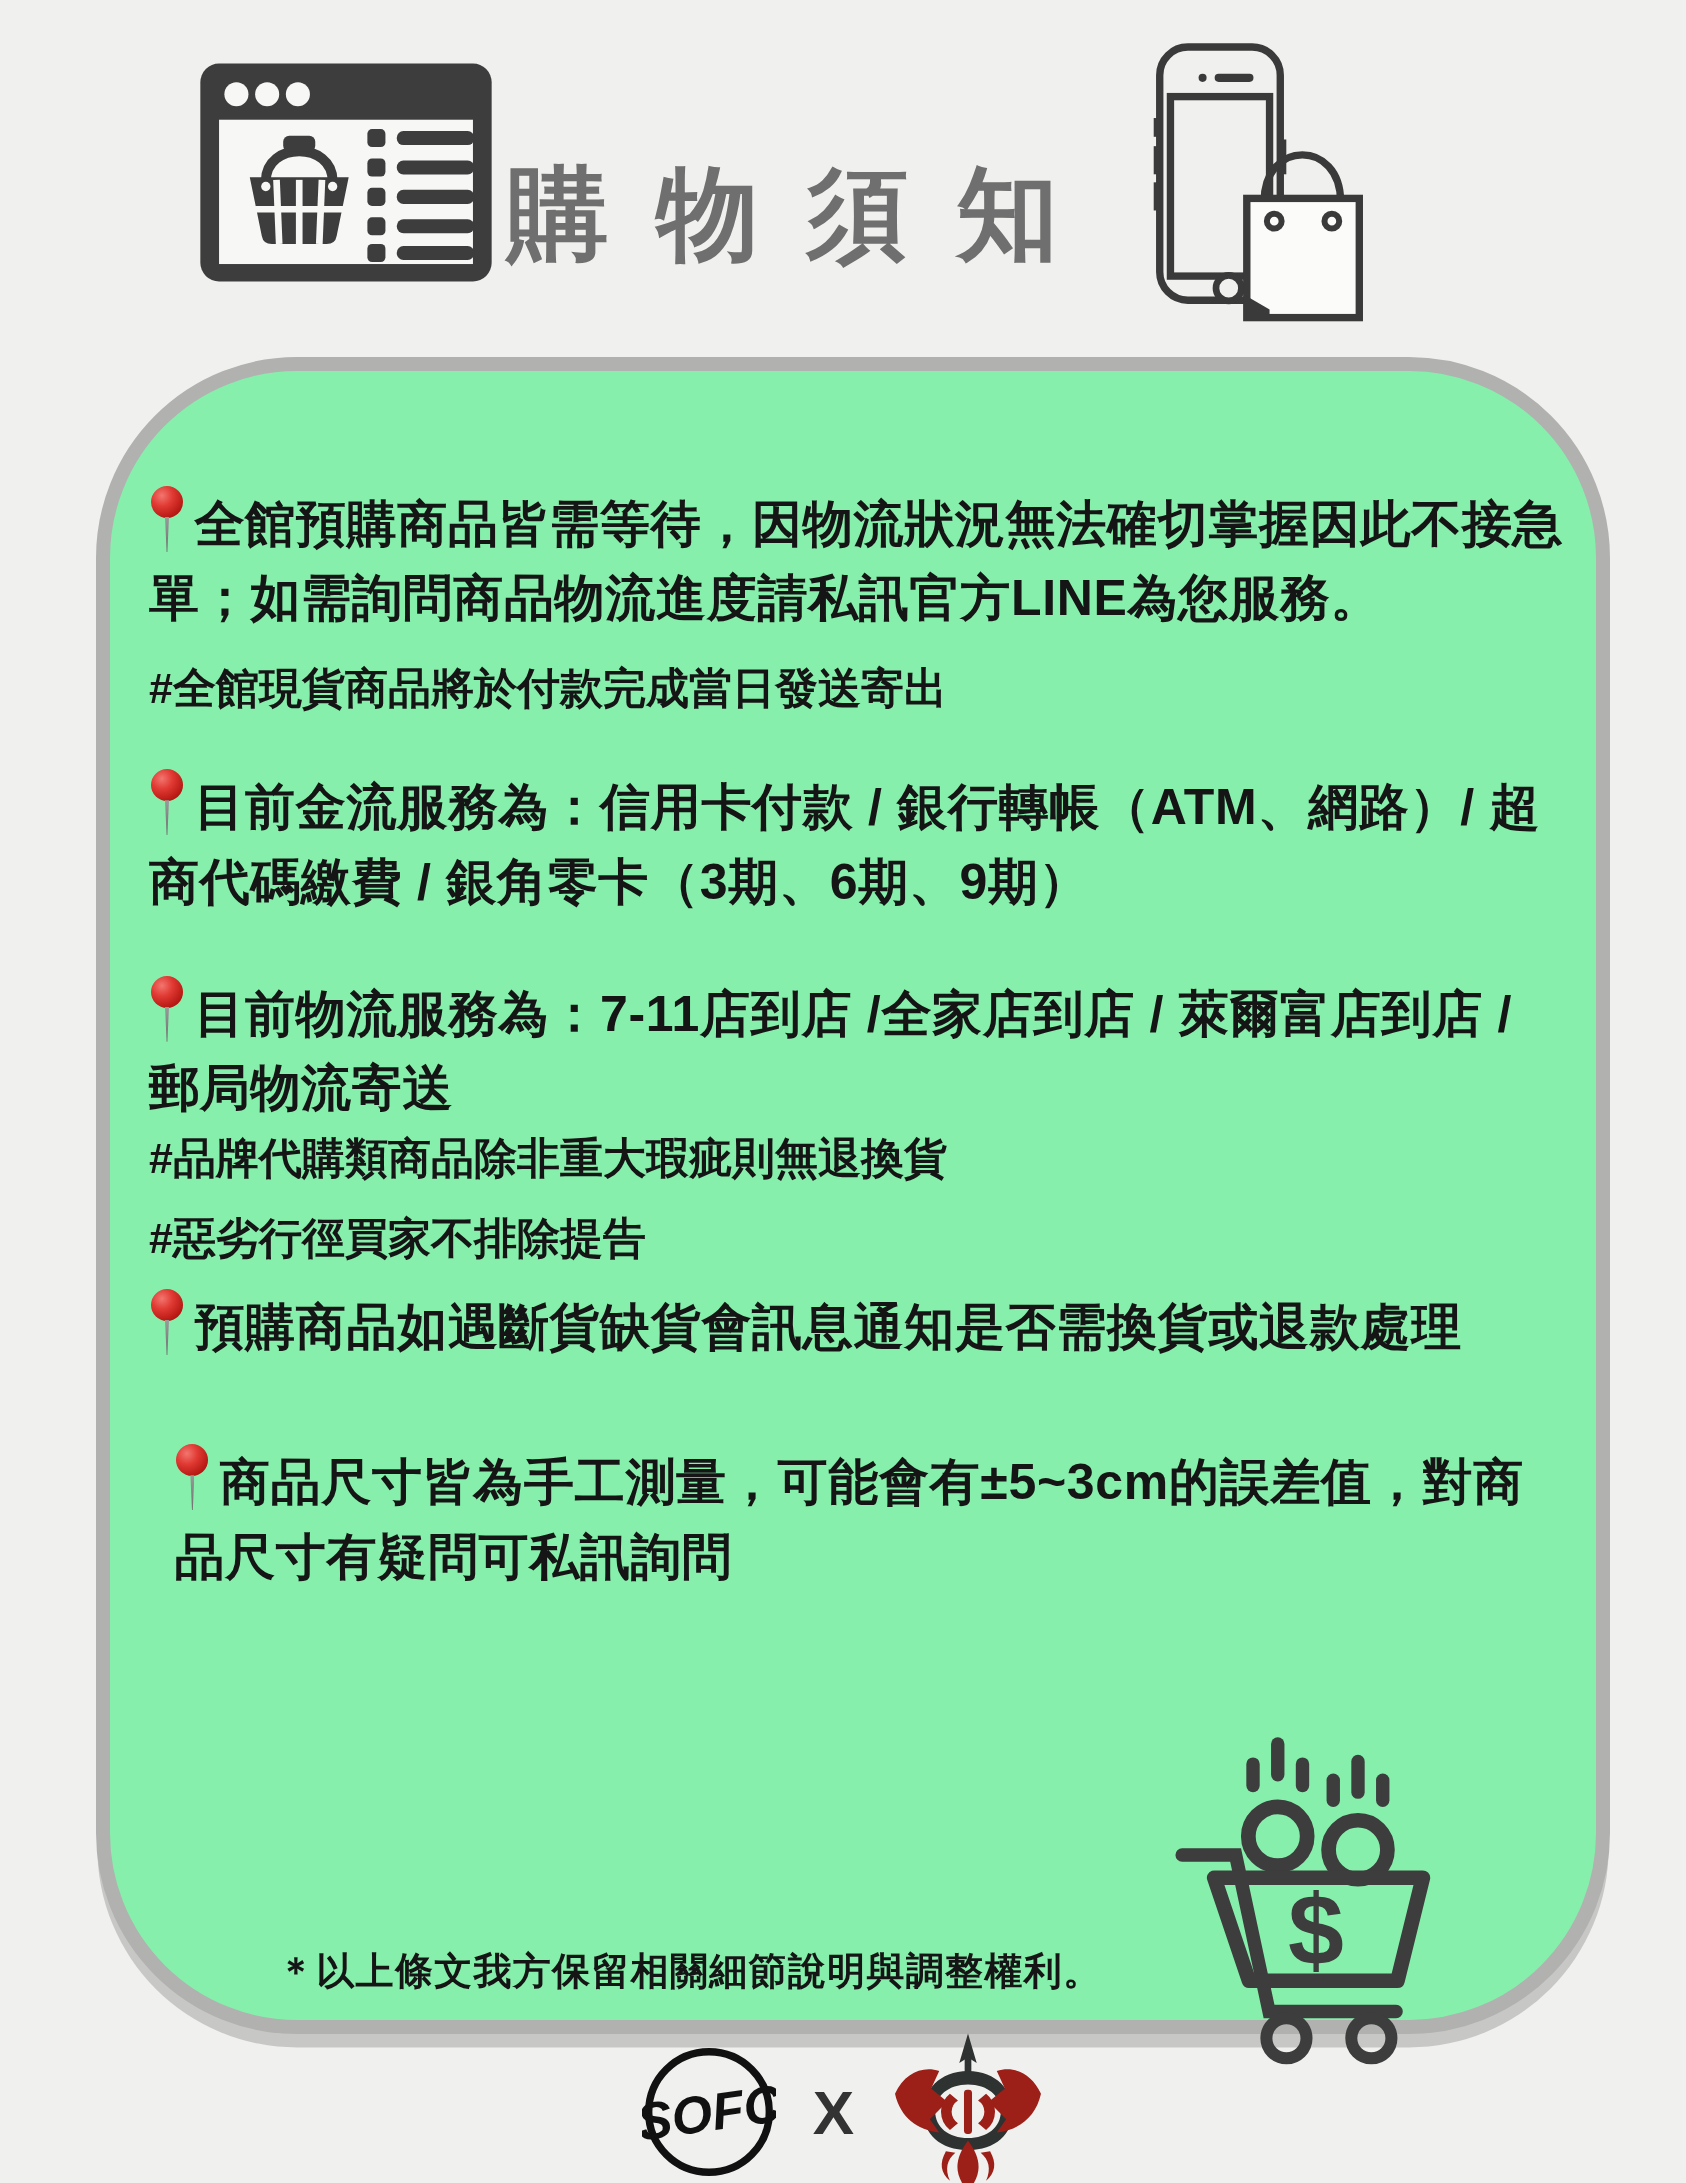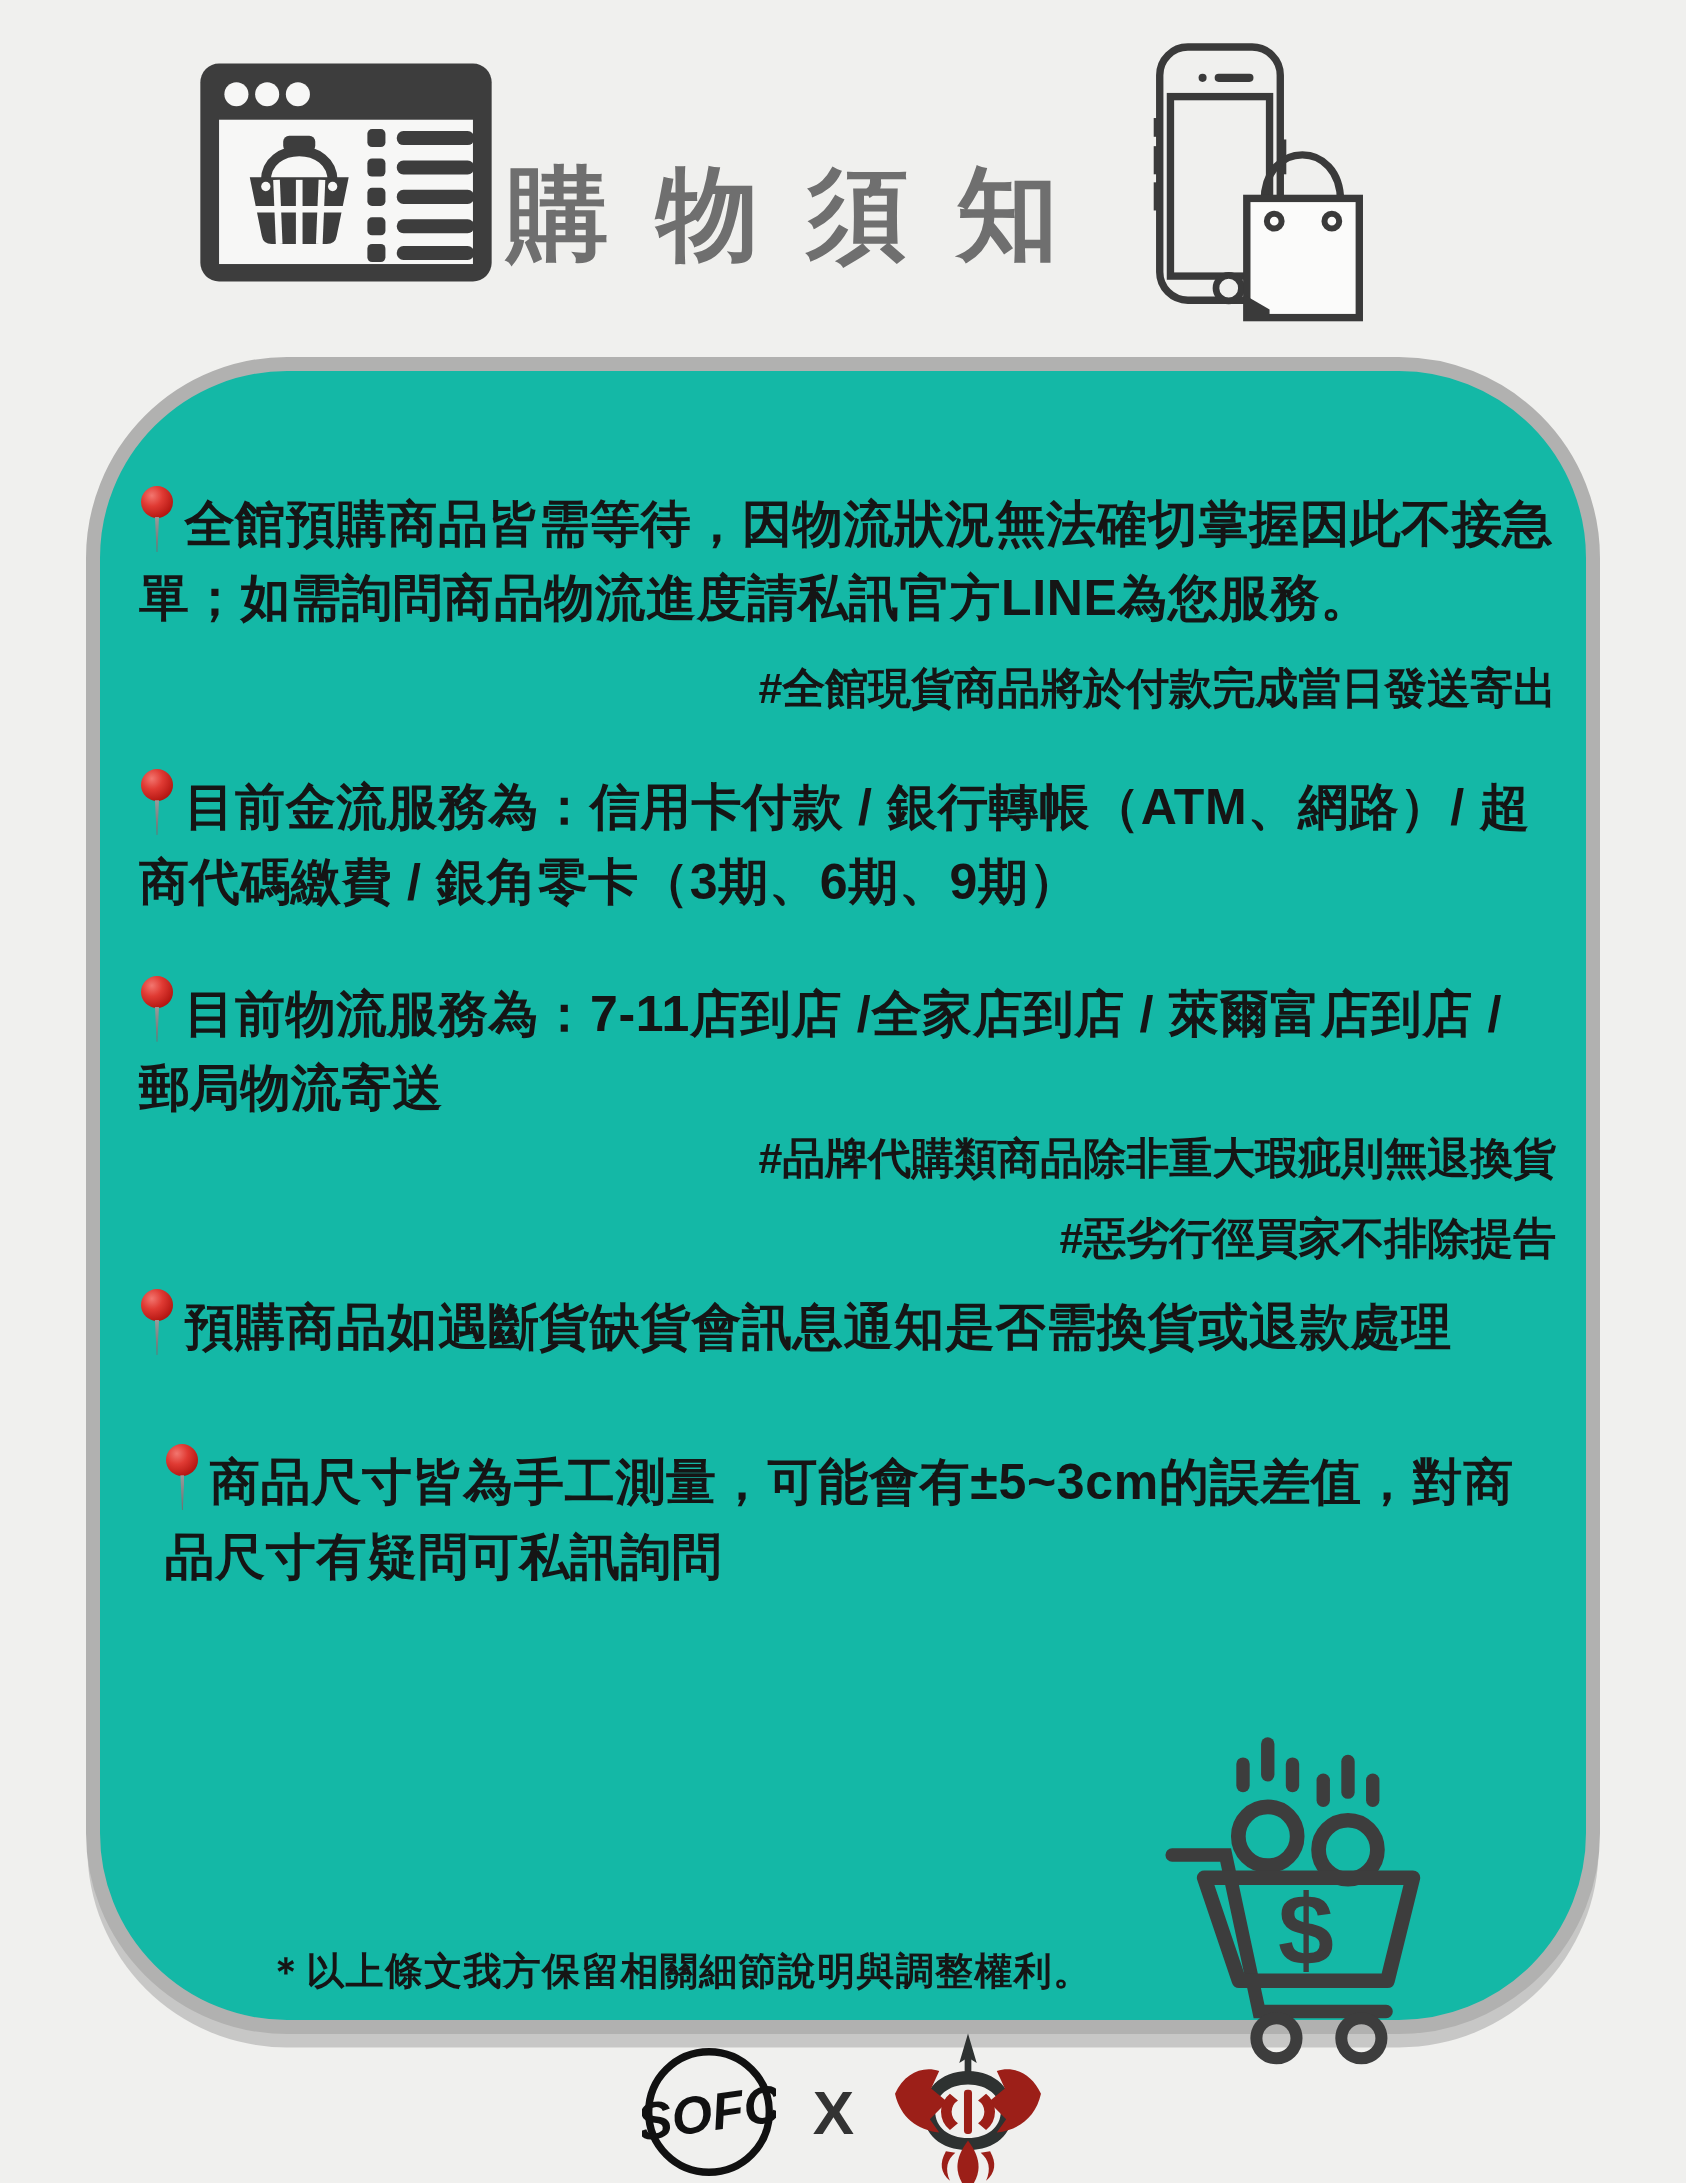--- a/index.html
+++ b/index.html
@@ -16,36 +16,36 @@
     left:0;right:0;top:79px;text-align:center;
     transform:translateX(-37px);
     font-size:102px;font-weight:900;color:#6f6f6f;
     letter-spacing:48px;white-space:nowrap;
   }
   .browser-icon{left:199px;top:62px;}
   .phone-icon{left:1145px;top:39px;}
 
   
   .card{
-    left:86px;top:357px;width:1486px;height:1649px;
-    background:#14b8a6;border:14.7px solid #b1b1b0;border-radius:201px;
+    left:96px;top:357px;width:1486px;height:1649px;
+    background:#86efac;border:14.7px solid #b1b1b0;border-radius:201px;
     box-shadow:0 14.7px 0 -1.3px #c7c7c6;
   }
   .card-content{
     position:absolute;left:0;top:0;right:0;
     padding:115px 23px 0 39px;
   }
   p{margin:0;}
   .bullet{
     font-size:50px;line-height:74px;font-weight:900;color:#151515;
     letter-spacing:0.7px;text-align:left;
   }
   .hashtag{
     font-size:43px;line-height:67px;font-weight:900;color:#151515;
-    text-align:right;padding-right:6.7px;
+    padding-right:6.7px;
   }
   .mt-tag1{margin-top:20px;}
   .mt-p2{margin-top:47px;}
   .mt-p3{margin-top:57px;}
   .mt-tag2{margin-top:0px;}
   .mt-p4{margin-top:30px;}
   .mt-tag3{margin-top:13.4px;}
   .mt-p5{margin-top:16.7px;}
   .mt-p6{margin-top:80px;padding-left:25.4px;}
 

